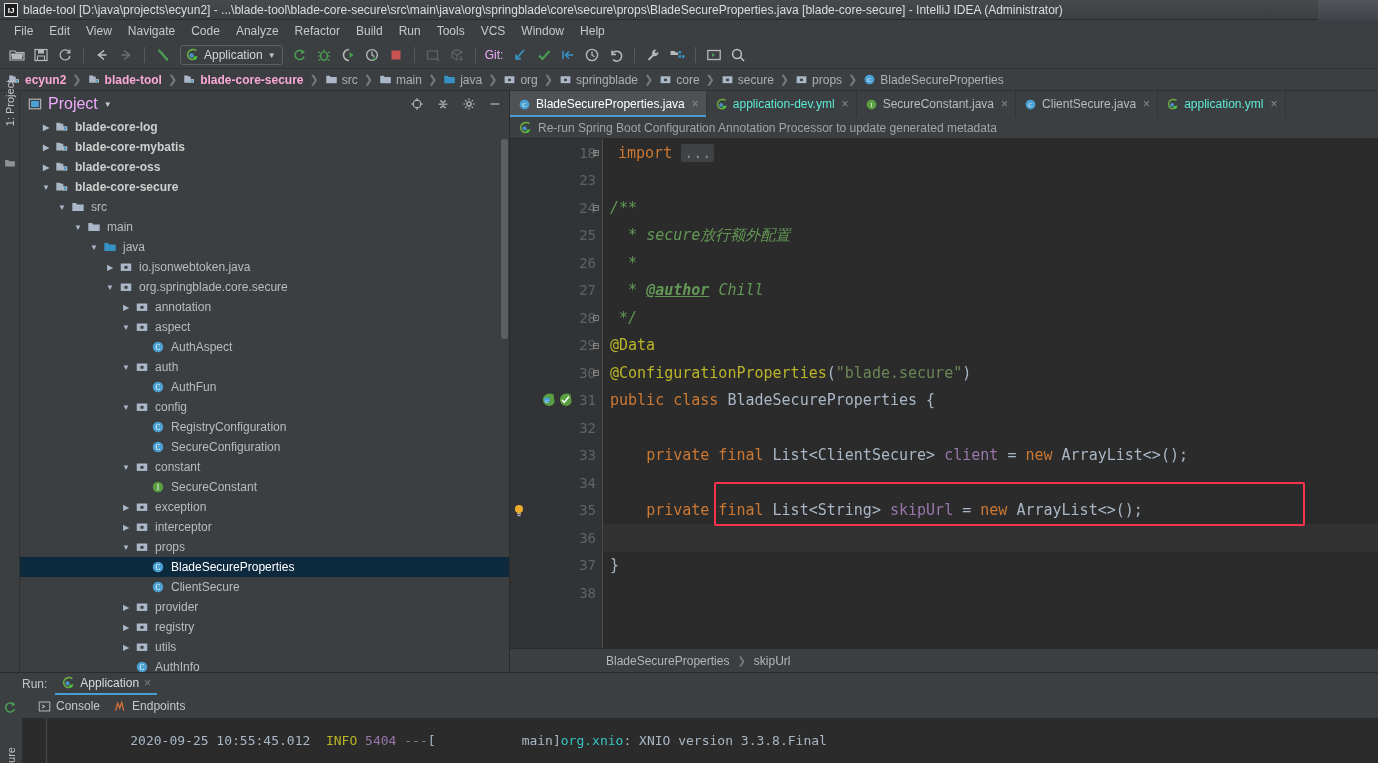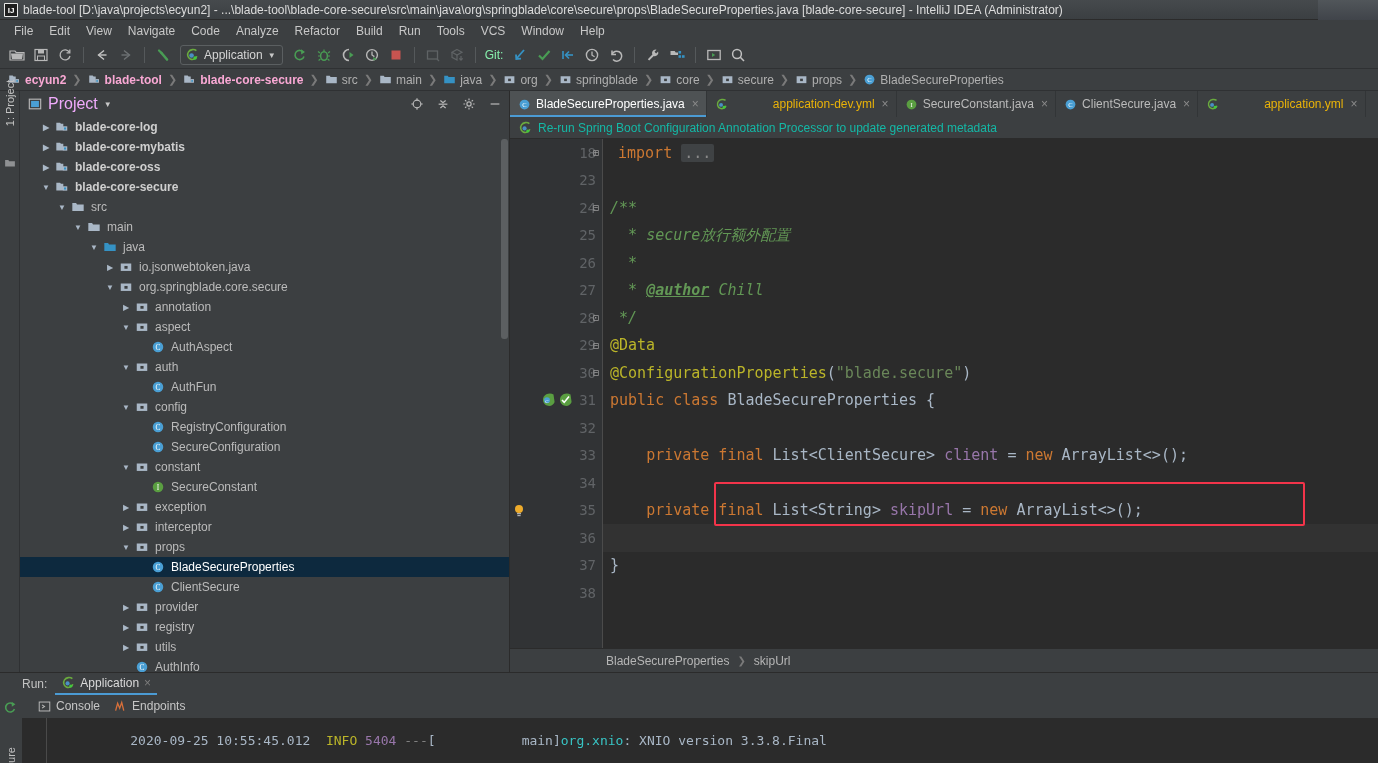--- a/index.html
+++ b/index.html
@@ -26,21 +26,21 @@
   .menubar{ height:22px;background:#3c3f41;display:flex;align-items:center;padding-left:6px;gap:0px; }
   .menubar .mi{ padding:2px 8px;font-size:12px;color:#c8c8c8;cursor:default;white-space:nowrap; }
 
   
   .toolbar{ height:27px;background:#3c3f41;display:flex;align-items:center;padding-left:6px;gap:2px;
      border-bottom:1px solid #2f3133; }
   .tb-ico{ width:22px;height:22px;display:flex;align-items:center;justify-content:center;cursor:default; }
   .tb-sep{ width:1px;height:16px;background:#55595b;margin:0 5px; }
   .runcombo{ display:flex;align-items:center;gap:5px;height:20px;padding:0 6px 0 4px;
      border:1px solid #5b5f61;border-radius:3px;background:#3c3f41;margin:0 4px;font-size:12px;color:#d4d4d4;}
-  .git-label{ font-size:12px;color:#86efac;margin:0 4px 0 2px; }
+  .git-label{ font-size:12px;color:#f0abfc;margin:0 4px 0 2px; }
 
   
   .navbar{ height:22px;background:#3c3f41;display:flex;align-items:center;padding-left:6px;
      border-bottom:1px solid #2f3133; }
   .crumb{ display:flex;align-items:center;gap:4px;font-size:12px;color:#b0b0b0;padding:0 2px; }
   .crumb.bold{ font-weight:bold;color:#f9a8d4; }
   .crumb-sep{ color:#7a7a7a;margin:0 4px;font-size:11px; }
 
   
   .main{ display:flex;height:581px;width:100%; }
@@ -72,24 +72,24 @@
   .tree-scroll{ position:absolute;right:1px;top:22px;width:7px;height:200px;background:#5c5f61;border-radius:3px; }
 
   
   .editor-wrap{ flex:1;display:flex;flex-direction:column;background:#2b2b2b;min-width:0; }
   .tabs{ height:26px;background:#3c3f41;display:flex;align-items:stretch;overflow:hidden;flex:0 0 26px; }
   .tab{ display:flex;align-items:center;gap:5px;padding:0 7px 0 8px;font-size:12px;color:#bbbbbb;
      position:relative;cursor:default;border-right:1px solid #323537; }
   .tab.active{ background:#4e5254;color:#ffffff; }
   .tab.active:after{ content:"";position:absolute;left:0;right:0;bottom:0;height:2px;background:#4b9bd4; }
   .tab .tx{ color:#8b8b8b;font-size:12px;margin-left:2px; }
-  .tab .ylabel{ color:#eab308;margin-left:40px; }
+  .tab .ylabel{ color:#5eead4; }
 
   .notif{ height:22px;background:#3c3f41;display:flex;align-items:center;gap:6px;padding-left:8px;
-     font-size:12px;color:#14b8a6;border-bottom:1px solid #2b2b2b;flex:0 0 22px; }
+     font-size:12px;color:#a3a3a3;border-bottom:1px solid #2b2b2b;flex:0 0 22px; }
 
   .code-area{ flex:1;display:flex;background:#2b2b2b;position:relative;overflow:hidden;min-height:0; }
   .gutter{ width:92px;flex:0 0 92px;background:#313335;position:relative; }
   .gcell{ height:27.5px;display:flex;align-items:center;justify-content:flex-end;
      padding-right:6px;font-size:14px;color:#606366;font-family:"DejaVu Sans Mono",monospace; }
   .gmark{ position:absolute;right:4px;display:flex;align-items:center;gap:1px; }
   .fold{ position:absolute;right:-8px;width:12px;text-align:center;color:#9a9a9a;font-size:10px; }
   .codecol{ flex:1;position:relative;overflow:hidden; }
   .cline{ height:27.5px;display:flex;align-items:center;font-family:"DejaVu Sans Mono",monospace;
      font-size:15px;white-space:pre;padding-left:8px;color:#a9b7c6; }

